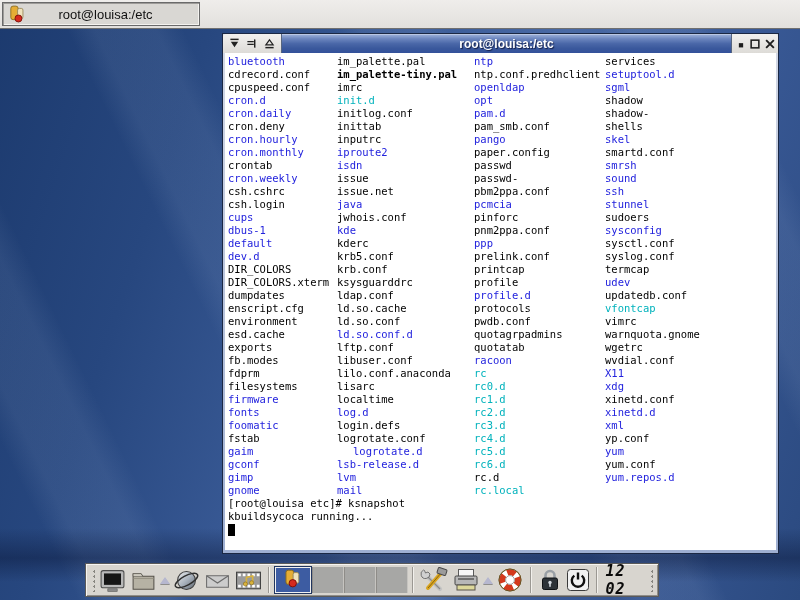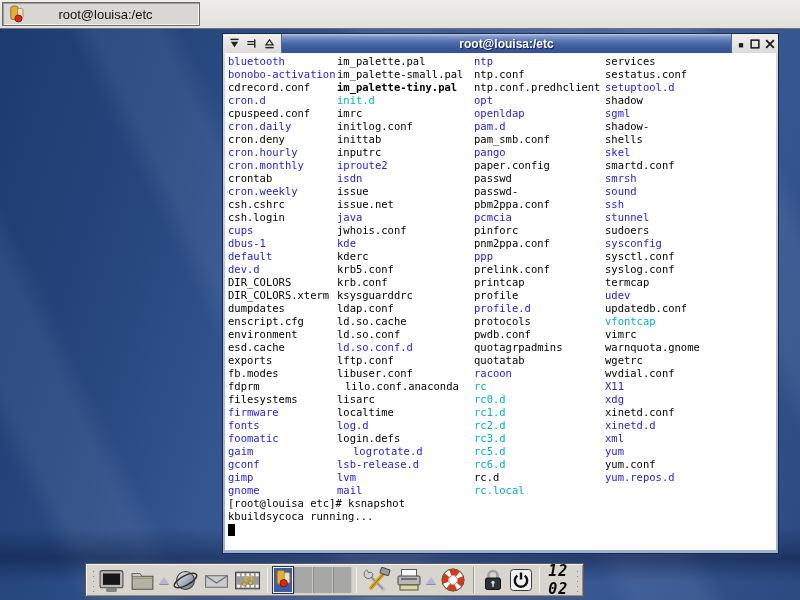--- a/index.html
+++ b/index.html
@@ -43,21 +43,21 @@
     padding:2px 0 0 3px;box-sizing:border-box;overflow:hidden;cursor:text;}
   .trow{position:relative;height:13px;}
   .tcell{position:absolute;top:0;white-space:pre;}
   .c-d{color:var(--c-dir,#2222dd);}
   .c-f{color:var(--c-file,#000);}
   .c-l{color:var(--c-link,#00b4bc);}
   .tline{height:13px;color:#000;white-space:pre;}
   .cursor{width:7px;height:12px;background:#000;margin-top:1px;}
 
   
-  .bottom-panel{position:absolute;left:85px;top:563px;width:499px;height:34px;
+  .bottom-panel{position:absolute;left:85px;top:563px;width:574px;height:34px;
     background:#d8d5cf;border:1px solid #5a5a5a;
     box-shadow:inset 1px 1px 0 #f6f4f1, inset -1px -1px 0 #8f8d89;
     box-sizing:border-box;display:flex;align-items:center;padding:0 3px;}
   .drag-handle{width:6px;height:24px;margin:0 2px;cursor:grab;
     background-image:radial-gradient(circle,#87857f 1px,transparent 1.2px);
     background-size:5px 5px;background-position:1px 1px;}
   .p-icon{width:30px;height:30px;display:flex;align-items:center;justify-content:center;cursor:pointer;margin:0 2px;}
   .p-sep{width:1px;height:26px;background:#9b9893;border-right:1px solid #f2f0ec;margin:0 4px;}
   .mini-arrow{width:0;height:0;border-left:5px solid transparent;border-right:5px solid transparent;
     border-bottom:7px solid #abaed0;filter:drop-shadow(0 1px 0 #777);margin:0 1px;cursor:pointer;align-self:center;opacity:.75;}
@@ -132,44 +132,38 @@
 
     <div class="term">
       <div id="term-lines">
           <div class="trow">
             <span class="tcell c-d" style="left: 0px;">bluetooth</span>
             <span class="tcell c-f" style="left: 109px;">im_palette.pal</span>
             <span class="tcell c-d" style="left: 246px;">ntp</span>
             <span class="tcell c-f" style="left: 377px;">services</span>
           </div>
           <div class="trow">
-            <span class="tcell c-d" style="left: 0px;">bonobo-activation</span>
-            <span class="tcell c-f" style="left: 109px;">im_palette-small.pal</span>
-            <span class="tcell c-f" style="left: 246px;">ntp.conf</span>
-            <span class="tcell c-f" style="left: 377px;">sestatus.conf</span>
-          </div>
-          <div class="trow">
             <span class="tcell c-f" style="left: 0px;">cdrecord.conf</span>
             <span class="tcell c-f" style="left: 109px; font-weight: bold;">im_palette-tiny.pal</span>
             <span class="tcell c-f" style="left: 246px;">ntp.conf.predhclient</span>
             <span class="tcell c-d" style="left: 377px;">setuptool.d</span>
           </div>
           <div class="trow">
+            <span class="tcell c-f" style="left: 0px;">cpuspeed.conf</span>
+            <span class="tcell c-f" style="left: 109px;">imrc</span>
+            <span class="tcell c-d" style="left: 246px;">openldap</span>
+            <span class="tcell c-d" style="left: 377px;">sgml</span>
+          </div>
+          <div class="trow">
             <span class="tcell c-d" style="left: 0px;">cron.d</span>
             <span class="tcell c-l" style="left: 109px;">init.d</span>
             <span class="tcell c-d" style="left: 246px;">opt</span>
             <span class="tcell c-f" style="left: 377px;">shadow</span>
           </div>
           <div class="trow">
-            <span class="tcell c-f" style="left: 0px;">cpuspeed.conf</span>
-            <span class="tcell c-f" style="left: 109px;">imrc</span>
-            <span class="tcell c-d" style="left: 246px;">openldap</span>
-            <span class="tcell c-d" style="left: 377px;">sgml</span>
-          </div>
-          <div class="trow">
             <span class="tcell c-d" style="left: 0px;">cron.daily</span>
             <span class="tcell c-f" style="left: 109px;">initlog.conf</span>
             <span class="tcell c-d" style="left: 246px;">pam.d</span>
             <span class="tcell c-f" style="left: 377px;">shadow-</span>
           </div>
           <div class="trow">
             <span class="tcell c-f" style="left: 0px;">cron.deny</span>
             <span class="tcell c-f" style="left: 109px;">inittab</span>
             <span class="tcell c-f" style="left: 246px;">pam_smb.conf</span>
             <span class="tcell c-f" style="left: 377px;">shells</span>
@@ -277,21 +271,21 @@
             <span class="tcell c-f" style="left: 377px;">wgetrc</span>
           </div>
           <div class="trow">
             <span class="tcell c-f" style="left: 0px;">fb.modes</span>
             <span class="tcell c-f" style="left: 109px;">libuser.conf</span>
             <span class="tcell c-d" style="left: 246px;">racoon</span>
             <span class="tcell c-f" style="left: 377px;">wvdial.conf</span>
           </div>
           <div class="trow">
             <span class="tcell c-f" style="left: 0px;">fdprm</span>
-            <span class="tcell c-f" style="left: 117px;">lilo.conf.anaconda</span>
+            <span class="tcell c-f" style="left: 109px;">lilo.conf.anaconda</span>
             <span class="tcell c-l" style="left: 246px;">rc</span>
             <span class="tcell c-d" style="left: 377px;">X11</span>
           </div>
           <div class="trow">
             <span class="tcell c-f" style="left: 0px;">filesystems</span>
             <span class="tcell c-f" style="left: 109px;">lisarc</span>
             <span class="tcell c-l" style="left: 246px;">rc0.d</span>
             <span class="tcell c-d" style="left: 377px;">xdg</span>
           </div>
           <div class="trow">
@@ -304,20 +298,26 @@
             <span class="tcell c-d" style="left: 0px;">fonts</span>
             <span class="tcell c-d" style="left: 109px;">log.d</span>
             <span class="tcell c-l" style="left: 246px;">rc2.d</span>
             <span class="tcell c-d" style="left: 377px;">xinetd.d</span>
           </div>
           <div class="trow">
             <span class="tcell c-d" style="left: 0px;">foomatic</span>
             <span class="tcell c-f" style="left: 109px;">login.defs</span>
             <span class="tcell c-l" style="left: 246px;">rc3.d</span>
             <span class="tcell c-d" style="left: 377px;">xml</span>
+          </div>
+          <div class="trow">
+            <span class="tcell c-f" style="left: 0px;">fstab</span>
+            <span class="tcell c-f" style="left: 109px;">logrotate.conf</span>
+            <span class="tcell c-l" style="left: 246px;">rc4.d</span>
+            <span class="tcell c-f" style="left: 377px;">yp.conf</span>
           </div>
           <div class="trow">
             <span class="tcell c-d" style="left: 0px;">gaim</span>
             <span class="tcell c-d" style="left: 125px;">logrotate.d</span>
             <span class="tcell c-l" style="left: 246px;">rc5.d</span>
             <span class="tcell c-d" style="left: 377px;">yum</span>
           </div>
           <div class="trow">
             <span class="tcell c-d" style="left: 0px;">gconf</span>
             <span class="tcell c-d" style="left: 109px;">lsb-release.d</span>

